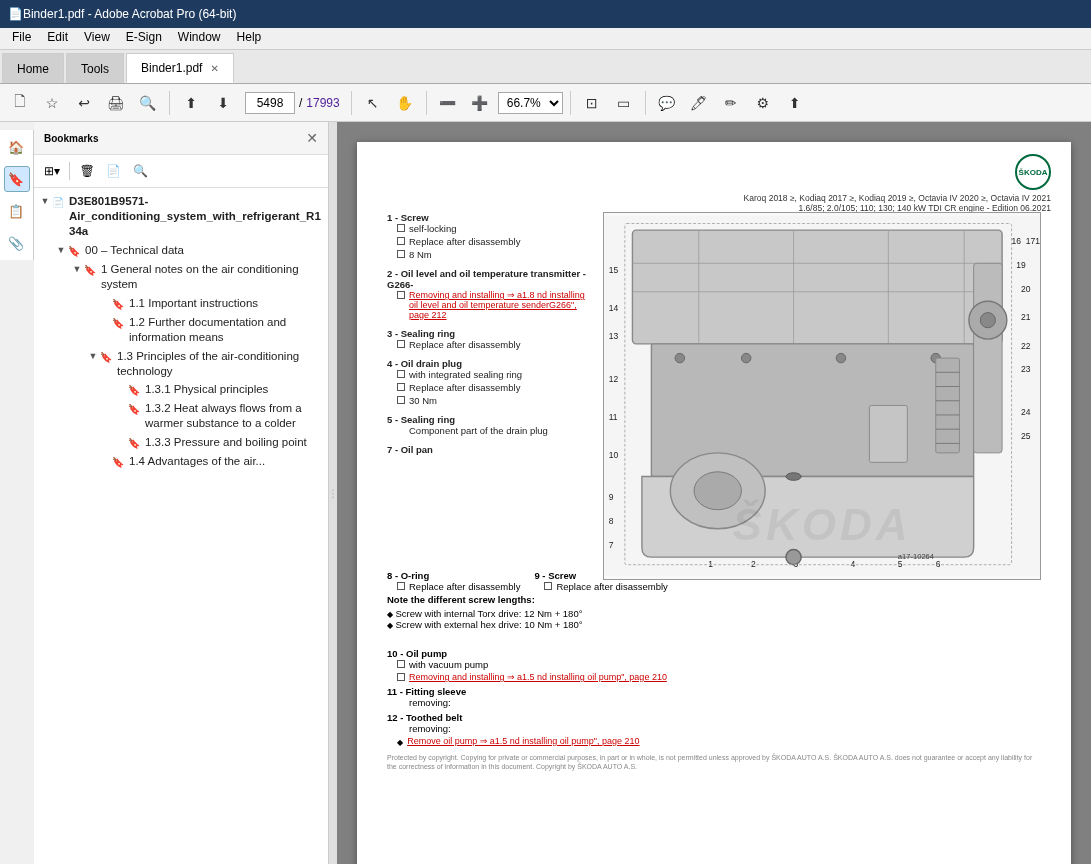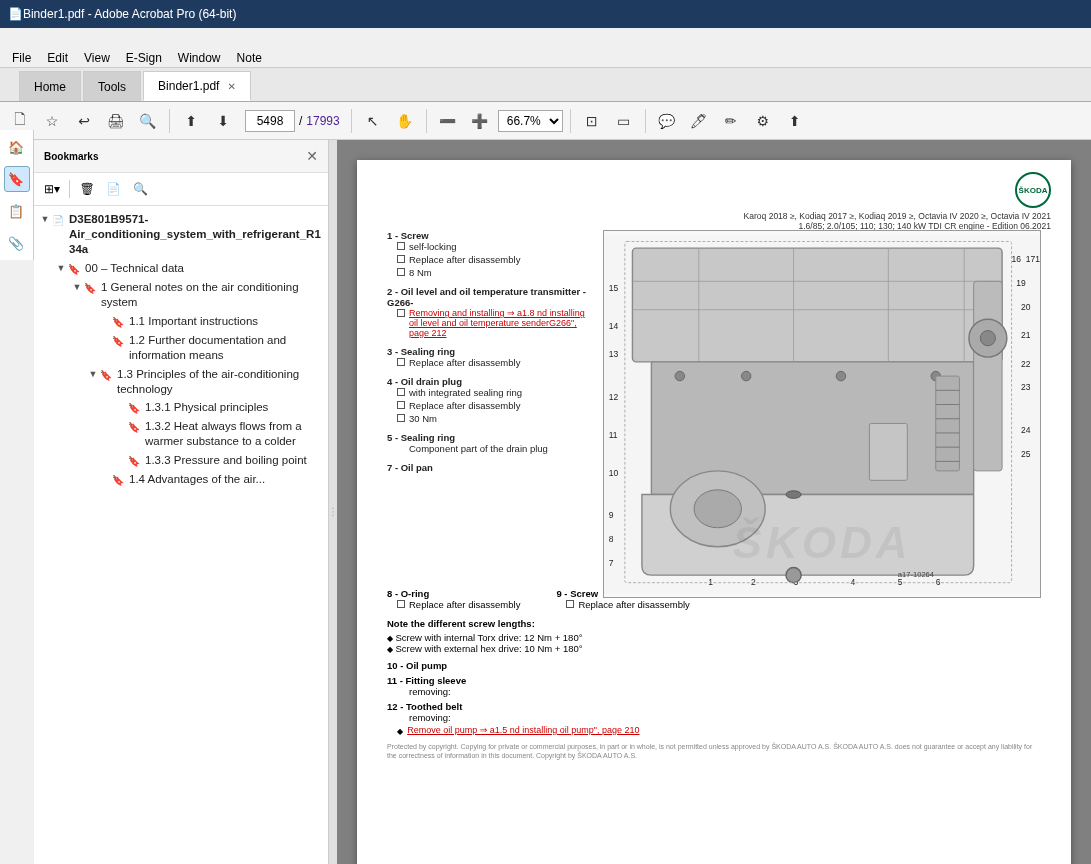--- a/index.html
+++ b/index.html
@@ -12,39 +12,39 @@
       height: 28px;
       display: flex;
       align-items: center;
       padding: 0 8px;
       font-size: 12px;
     }
 
     
     .menu-bar {
       background: #f0f0f0;
-      height: 40px;
-      display: flex;
-      align-items: flex-end;
+      height: 22px;
+      display: flex;
+      align-items: flex-start;
       padding: 0 4px;
       border-bottom: 1px solid #ccc;
       font-size: 12px;
     }
     .menu-item {
       padding: 2px 8px;
       cursor: pointer;
     }
 
     
     .tab-bar {
       background: #e8e8e8;
       height: 34px;
       display: flex;
       align-items: flex-end;
-      padding: 0 0 0 17px;
+      padding: 0 0 0 0;
       border-bottom: 1px solid #aaa;
     }
     .tab {
       height: 30px;
       display: flex;
       align-items: center;
       padding: 0 14px;
       font-size: 12px;
       cursor: pointer;
       border: 1px solid #ccc;
@@ -351,21 +351,21 @@
   <span>📄</span>
   <span>Binder1.pdf - Adobe Acrobat Pro (64-bit)</span>
 </div>
 
 <div class="menu-bar">
   <span class="menu-item">File</span>
   <span class="menu-item">Edit</span>
   <span class="menu-item">View</span>
   <span class="menu-item">E-Sign</span>
   <span class="menu-item">Window</span>
-  <span class="menu-item">Note</span>
+  <span class="menu-item">Help</span>
 </div>
 
 <div class="tab-bar">
   <div class="tab">
     <span>Home</span>
   </div>
   <div class="tab">
     <span>Tools</span>
   </div>
   <div class="tab active">
@@ -649,43 +649,50 @@
           </div>
 
           <div style="position:relative; margin-top: -80px; text-align: center; pointer-events:none; z-index: 0;">
             <span style="font-size: 44px; font-weight: bold; color: rgba(0,0,0,0.06); font-style: italic; letter-spacing: 4px;">ŠKODA</span>
           </div>
         </div>
       </div>
 
       <div style="margin-top: 20px; font-size: 9.5px;">
 
-        <div style="display: flex; gap: 36px; margin-bottom: 6px;">
+        <div style="display: flex; gap: 14px; ">
           <div>
             <strong>8 - O-ring</strong>
             <ul class="pdf-item-list">
               <li><span class="pdf-checkbox"></span>Replace after disassembly</li>
             </ul>
           </div>
           <div>
             <strong>9 - Screw</strong>
             <ul class="pdf-item-list">
               <li><span class="pdf-checkbox"></span>Replace after disassembly</li>
             </ul>
           </div>
         </div>
 
         <div>
           <div class="pdf-item-note">Note the different screw lengths:</div>
           <div class="bullet-diamond">Screw with internal Torx drive: 12 Nm + 180°</div>
           <div class="bullet-diamond">Screw with external hex drive: 10 Nm + 180°</div>
         </div>
 
-        <div style="margin-top: 6px;">
+        <div style="margin-top: 18px;">
           <strong>10 - Oil pump</strong>
+          <ul class="pdf-item-list">
+            <li><span class="pdf-checkbox"></span>with vacuum pump</li>
+            <li>
+                <span class="pdf-checkbox"></span>
+                <span class="pdf-link">Removing and installing ⇒ a1.5 nd installing oil pump", page 210</span>
+              </li>
+          </ul>
         </div>
 
         <div style="margin-top: 4px;">
           <strong>11 - Fitting sleeve</strong>
           <ul class="pdf-item-list">
             <li><span style="width:8px;display:inline-block"></span>removing:</li>
           </ul>
         </div>
 
         <div style="margin-top: 4px;">

